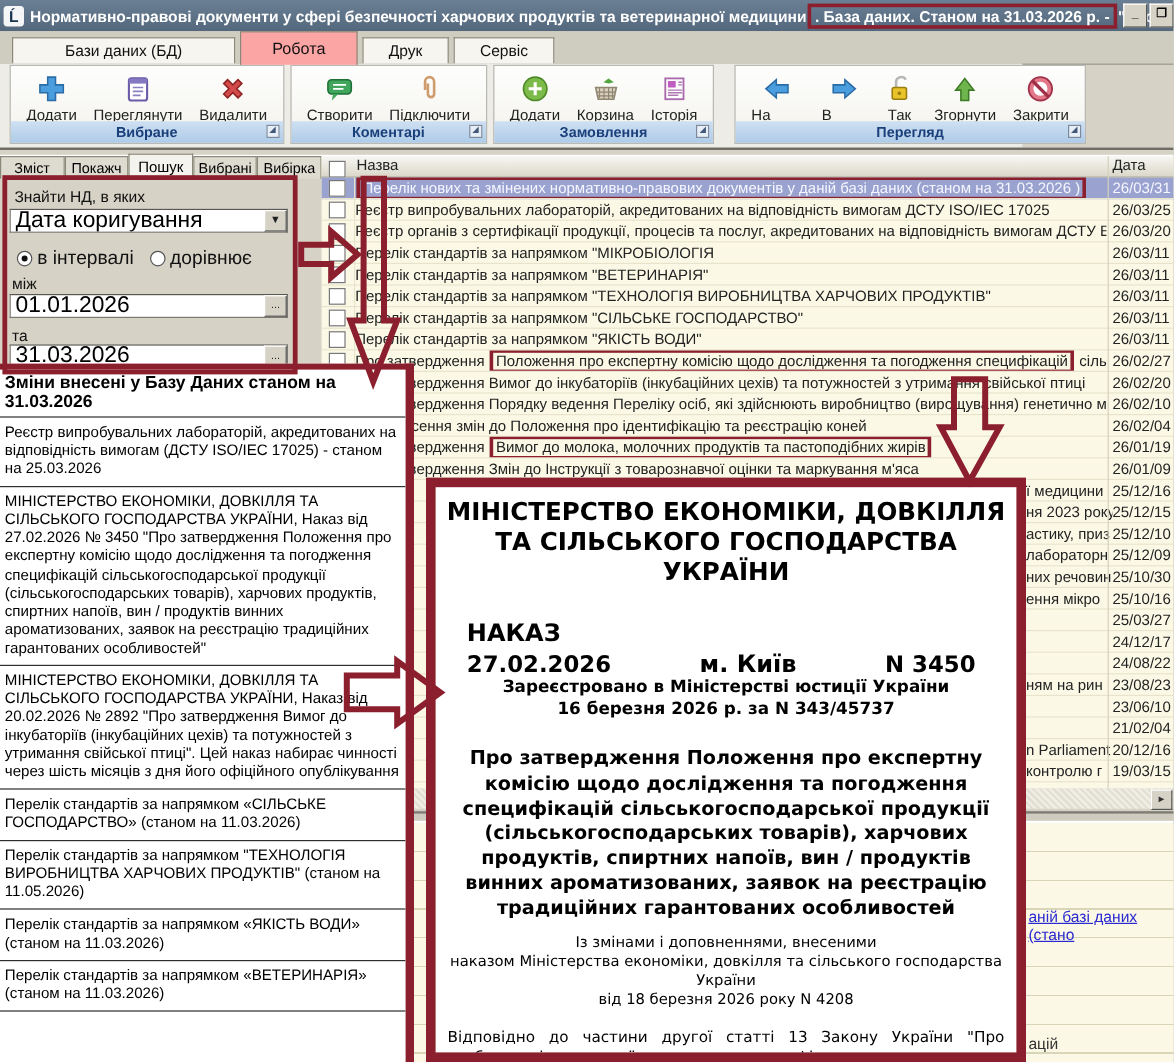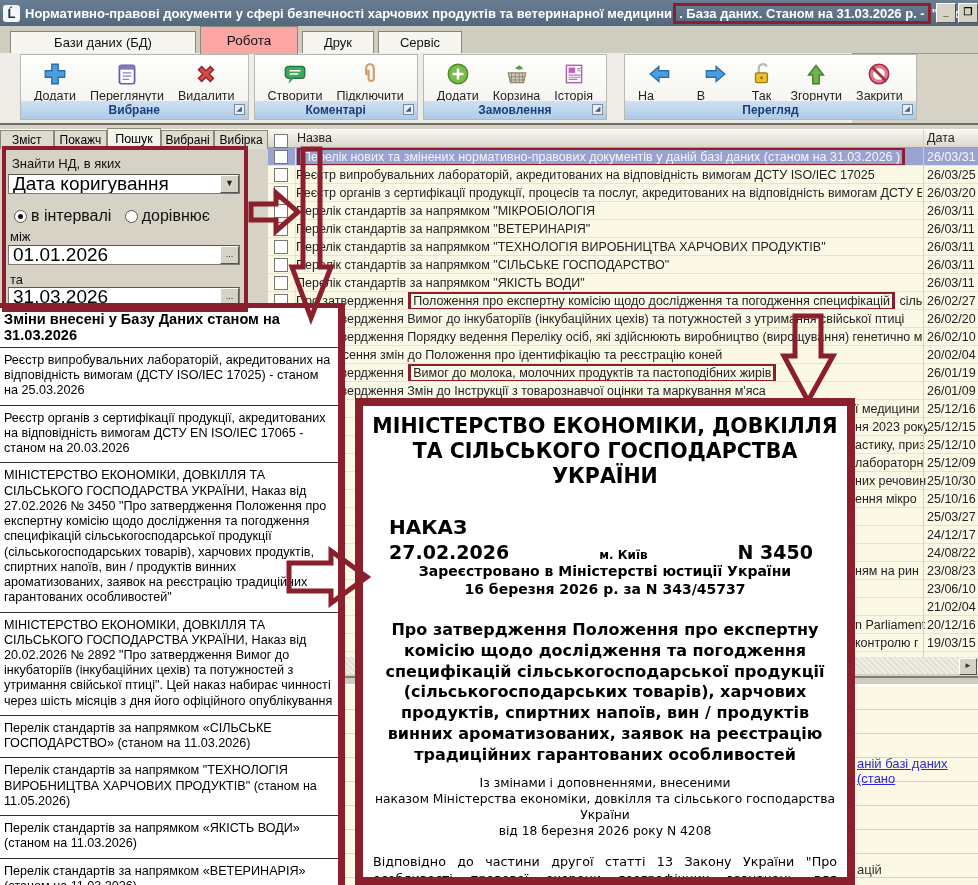--- a/index.html
+++ b/index.html
@@ -13,21 +13,21 @@
   .titlebar .t2{border:3px solid #8c1f2d;padding:0 3px;margin:0 1px;}
   .winbtns{position:absolute;right:0;top:3px;display:flex;}
   .winbtn{width:18px;height:18px;background:#d6d2c6;border:1px solid #fff;border-right-color:#555;border-bottom-color:#555;
     color:#000;font-size:10px;line-height:16px;text-align:center;margin-left:2px;font-weight:bold;}
   
   .menubar{position:absolute;left:0;top:26px;width:978px;height:27px;background:#cfccc0;border-bottom:1px solid #9a9890;}
   .mtab{position:absolute;top:5px;height:21px;background:#f6f5f0;border:1px solid #8a8878;border-bottom:none;
     font-size:13px;color:#111;text-align:center;line-height:21px;padding:0 13px;}
   .mtab.active{top:0;height:27px;line-height:27px;background:#fca5a5;font-size:13.5px;z-index:2;}
   
-  .ribbon{position:absolute;left:0;top:53px;width:852px;height:70px;background:#edece6;display:flex;padding-left:20px;box-sizing:border-box;}
+  .ribbon{position:absolute;left:0;top:53px;width:852px;height:70px;background:#edece6;display:flex;padding-left:8px;box-sizing:border-box;}
   .rgroup{position:relative;height:66px;margin:1px 5px 0 0;border:1px solid #b9b9b3;background:linear-gradient(#fefefd,#f3f2ec);
     display:flex;align-items:flex-start;padding:3px 6px 19px 6px;box-sizing:border-box;}
   .rbtn{display:flex;flex-direction:column;align-items:center;padding:1px 7px;font-size:12.5px;color:#222;cursor:default;}
   .rbtn .ic{width:30px;height:30px;display:flex;align-items:center;justify-content:center;}
   .glabel{position:absolute;left:0;right:0;bottom:0;height:18px;background:linear-gradient(#cfe0f2,#aecbe8);
     color:#1b3f7a;font-weight:bold;font-size:12px;text-align:center;line-height:18px;}
   .launcher{position:absolute;right:3px;bottom:4px;width:9px;height:9px;border:1px solid #7c8aa0;background:#e8eef6;
     font-size:7px;line-height:8px;color:#44597a;text-align:center;}
   .ribsep{position:absolute;left:0;top:123px;width:978px;height:7px;background:#d6d2c6;
     border-top:2px solid #6f6d66;border-bottom:1px solid #fff;box-sizing:border-box;}
@@ -81,21 +81,21 @@
   .preview .plink{position:absolute;left:589px;top:70px;color:#2a2ad0;text-decoration:underline;}
   .preview .ptext{position:absolute;left:589px;top:176px;color:#333;}
   
   .docpopup{position:absolute;left:355px;top:398px;width:500px;height:487px;background:#fff;z-index:3;
     border:8px solid #8c1f2d;box-sizing:border-box;overflow:hidden;color:#000;
     font-family:"DejaVu Sans",sans-serif;}
   .d-org{font-size:20.5px;font-weight:bold;text-align:center;line-height:1.22;margin:8px 6px 0 6px;}
   .d-type{font-size:20px;font-weight:bold;margin-top:26px;margin-left:26px;}
   .d-linia{display:flex;justify-content:space-between;align-items:baseline;padding:2px 34px 0 26px;}
   .d-date,.d-num{font-size:19px;font-weight:bold;}
-  .d-city{font-size:12px;font-weight:bold;}
+  .d-city{font-size:20px;font-weight:bold;}
   .d-reg{font-size:14px;font-weight:bold;text-align:center;line-height:1.25;}
   .d-title{font-size:16px;font-weight:bold;text-align:center;line-height:1.3;margin:22px 12px 0 12px;}
   .d-amend{font-size:12.3px;text-align:center;line-height:1.3;margin-top:10px;}
   .d-body{font-size:12.7px;text-align:justify;line-height:1.38;margin:13px 10px 0 10px;}
   
   .annbox{position:absolute;border:4px solid #8c1f2d;box-sizing:border-box;z-index:4;pointer-events:none;}
   #annsvg{position:absolute;left:0;top:0;width:978px;height:885px;z-index:5;pointer-events:none;}
 </style>
 </head>
 <body>
@@ -342,21 +342,21 @@
         <span class="rdate">26/02/20</span>
       </div>
       <div class="trow">
         <span class="cb"></span>
         <span class="rtext">Про затвердження Порядку ведення Переліку осіб, які здійснюють виробництво (вирощування) генетично мод</span>
         <span class="rdate">26/02/10</span>
       </div>
       <div class="trow">
         <span class="cb"></span>
         <span class="rtext">Про внесення змін до Положення про ідентифікацію та реєстрацію коней</span>
-        <span class="rdate">20/02/04</span>
+        <span class="rdate">26/02/04</span>
       </div>
       <div class="trow">
         <span class="cb"></span>
         <span class="rtext">Про затвердження <span class="boxed">Вимог до молока, молочних продуктів та пастоподібних жирів</span></span>
         <span class="rdate">26/01/19</span>
       </div>
       <div class="trow">
         <span class="cb"></span>
         <span class="rtext">Про затвердження Змін до Інструкції з товарознавчої оцінки та маркування м'яса</span>
         <span class="rdate">26/01/09</span>
@@ -428,21 +428,20 @@
 <div class="splitter"></div>
 <div class="preview">
   <span class="plink">аній базі даних (стано</span>
   <span class="ptext">ацій</span>
 </div>
 
 <div class="changes">
   <div class="chead">Зміни внесені у Базу Даних станом на 31.03.2026</div>
   <div id="changes-list">
       <div class="citem">Реєстр випробувальних лабораторій, акредитованих на відповідність вимогам (ДСТУ ISO/IEC 17025)  - станом на 25.03.2026</div>
-      <div class="citem">Реєстр органів з сертифікації продукції, акредитованих на відповідність вимогам ДСТУ EN ISO/IEC 17065 - станом на 20.03.2026</div>
       <div class="citem">МІНІСТЕРСТВО ЕКОНОМІКИ, ДОВКІЛЛЯ ТА СІЛЬСЬКОГО ГОСПОДАРСТВА УКРАЇНИ, Наказ від 27.02.2026 № 3450 "Про затвердження Положення про експертну комісію щодо дослідження та погодження специфікацій сільськогосподарської продукції (сільськогосподарських товарів), харчових продуктів, спиртних напоїв, вин / продуктів винних ароматизованих, заявок на реєстрацію традиційних гарантованих особливостей"</div>
       <div class="citem">МІНІСТЕРСТВО ЕКОНОМІКИ, ДОВКІЛЛЯ ТА СІЛЬСЬКОГО ГОСПОДАРСТВА УКРАЇНИ, Наказ від 20.02.2026 № 2892 "Про затвердження Вимог до інкубаторіїв (інкубаційних цехів) та потужностей з утримання свійської птиці". Цей наказ набирає чинності через шість місяців з дня його офіційного опублікування</div>
       <div class="citem">Перелік стандартів за напрямком «СІЛЬСЬКЕ ГОСПОДАРСТВО» (станом на  11.03.2026)</div>
       <div class="citem">Перелік стандартів за напрямком "ТЕХНОЛОГІЯ ВИРОБНИЦТВА ХАРЧОВИХ ПРОДУКТІВ" (станом на  11.05.2026)</div>
       <div class="citem">Перелік стандартів за напрямком «ЯКІСТЬ ВОДИ»  (станом на 11.03.2026)</div>
       <div class="citem">Перелік стандартів за напрямком «ВЕТЕРИНАРІЯ» (станом на 11.03.2026)</div>
     </div>
 </div>
 
 <div class="docpopup">

